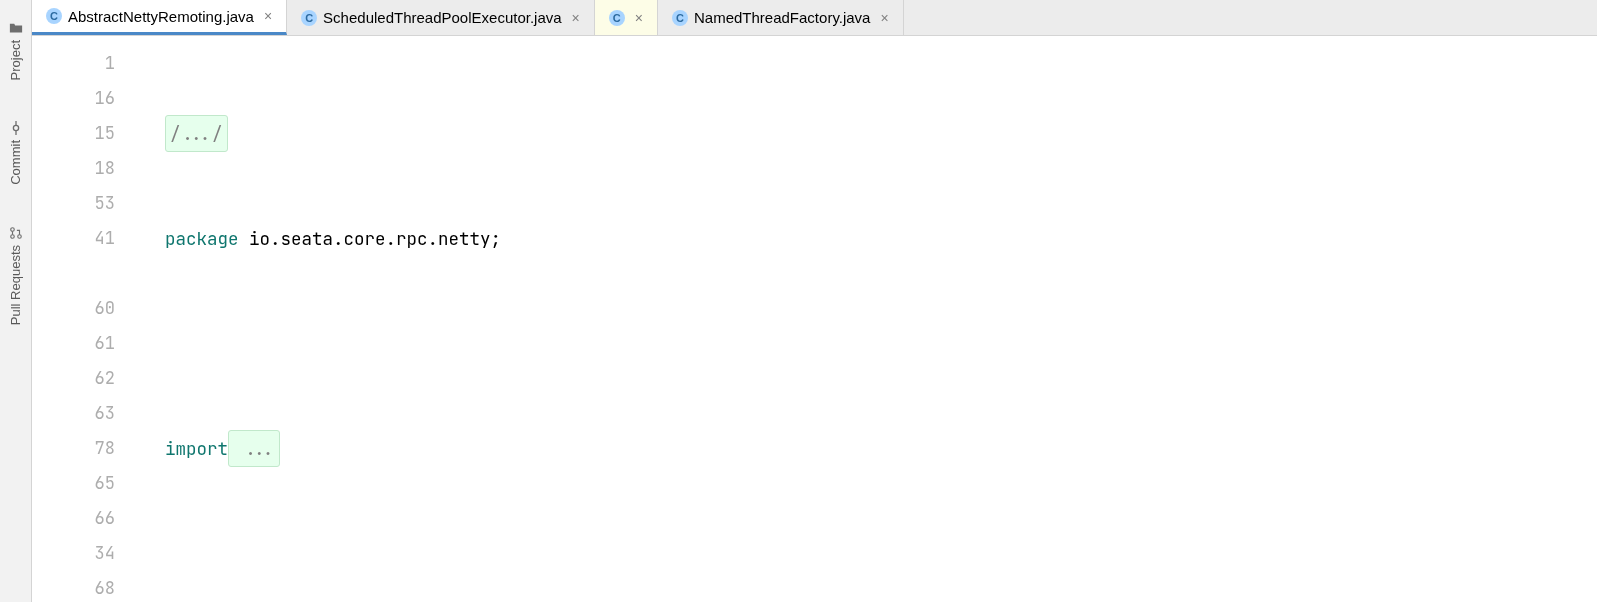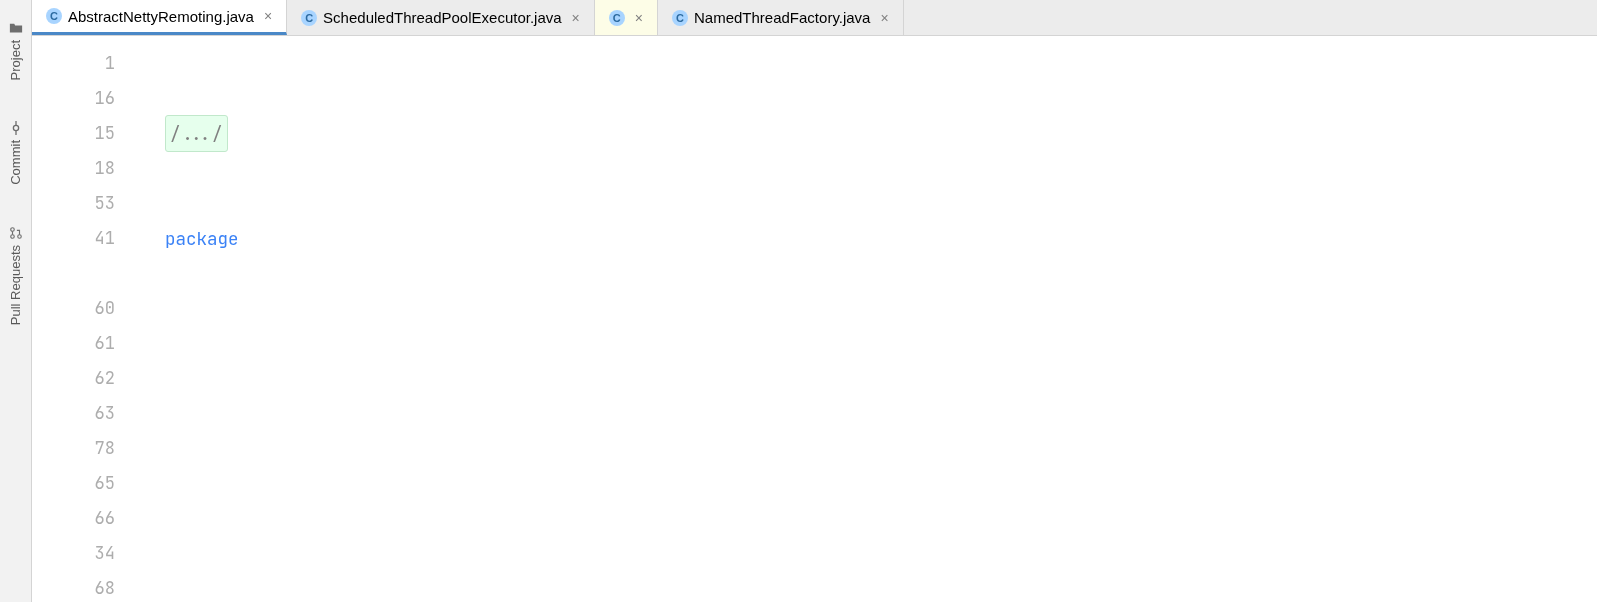--- a/index.html
+++ b/index.html
@@ -20,21 +20,21 @@
 .tab .close { color:#808080; font-size:14px; cursor:pointer; margin-left:4px; }
 
 
 .editor { position:absolute; left:32px; top:36px; right:0; bottom:0; background:#fff; display:flex; }
 .gutter { width:115px; background:#fff; font-family:"JetBrains Mono","Consolas",monospace; font-size:17px; color:#adadad; text-align:right; padding-right:32px; padding-top:10px; line-height:35px; position:relative; }
 .gutter .line-num { height:35px; display:flex; align-items:center; justify-content:flex-end; position:relative; }
 
 .code { flex:1; font-family:"JetBrains Mono","Consolas",monospace; font-size:17.5px; padding-top:10px; padding-left:18px; line-height:35px; white-space:pre; overflow:hidden; }
 .code .line { height:35px; display:flex; align-items:center; }
 
-.kw { color:#3b82f6; }
+.kw { color:#0f766e; }
 .folded { background:#e6ffed; border:1px solid #c1e8cb; border-radius:3px; padding:0 4px; color:#808080; font-style:normal; }
 </style>
 </head>
 <body>
 
 <div class="tool-strip">
   <div class="tool-item">
     <span class="tool-icon">
       <svg width="14" height="14" viewBox="0 0 16 16">
           <path fill="#6e6e6e" d="M1 3h5l1 2h8v8H1z"></path>
@@ -102,22 +102,23 @@
     <div class="line-num">63</div>
     <div class="line-num">78</div>
     <div class="line-num">65</div>
     <div class="line-num">66</div>
     <div class="line-num">34</div>
     <div class="line-num">68</div>
   </div>
 
   <div class="code">
     <div class="line"><span class="folded">/.../</span></div>
-    <div class="line"><span class="kw">package</span></div>
+    <div class="line"><span class="kw">package</span><span> io.seata.core.rpc.netty;</span></div>
     <div class="line"></div>
+    <div class="line"><span class="kw">import</span><span class="folded"> ...</span></div>
     <div class="line"></div>
     
     
     
     
     
     
     
     
     

